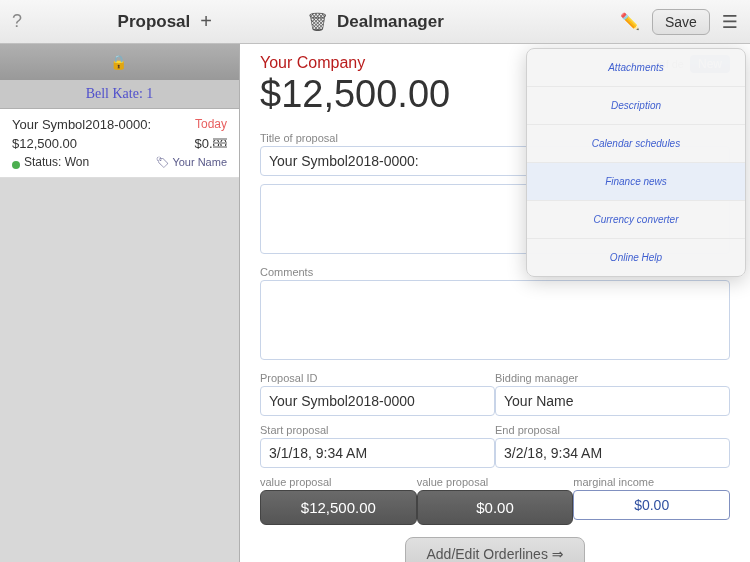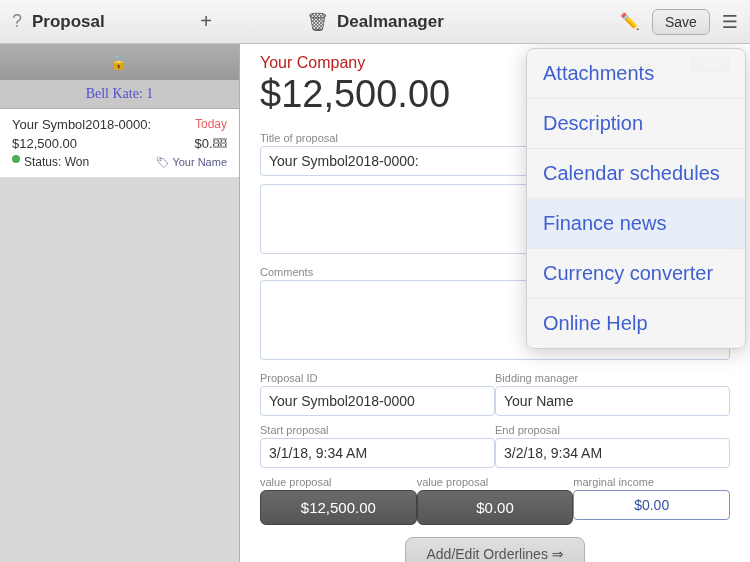--- a/index.html
+++ b/index.html
@@ -6,21 +6,21 @@
     body { font-family: -apple-system, 'Helvetica Neue', Arial, sans-serif; width: 750px; height: 562px; overflow: hidden; background: #f0f0f0; display: flex; flex-direction: column; }
 
     
     .nav-bar {
       display: flex; align-items: center; justify-content: space-between;
       background: linear-gradient(180deg, #f7f7f7 0%, #e8e8e8 100%);
       border-bottom: 1px solid #c0c0c0;
       height: 44px; padding: 0 12px;
     }
     .nav-left { display: flex; align-items: center; gap: 10px; width: 200px; }
-    .nav-center { font-size: 17px; font-weight: 600; color: #333; text-align: left; flex: 1; }
+    .nav-center { font-size: 17px; font-weight: 600; color: #333; text-align: right; flex: 1; }
     .nav-right { display: flex; align-items: center; gap: 12px; justify-content: flex-end; width: 200px; }
     .nav-question { font-size: 18px; color: #888; }
     .nav-add { font-size: 20px; color: #555; }
     .nav-save-btn {
       background: linear-gradient(180deg, #f0f0f0, #e0e0e0);
       border: 1px solid #b0b0b0; border-radius: 6px;
       padding: 4px 12px; font-size: 14px; color: #333; cursor: pointer;
     }
 
     
@@ -44,21 +44,21 @@
     .sidebar-list { flex: 1; overflow-y: auto; }
     .sidebar-item {
       background: white; border-bottom: 1px solid #ddd;
       padding: 8px 12px; position: relative;
     }
     .sidebar-item-date { position: absolute; top: 8px; right: 12px; font-size: 12px; color: #e86060; }
     .sidebar-item-title { font-size: 13px; color: #333; margin-bottom: 4px; }
     .sidebar-item-row { display: flex; align-items: center; justify-content: space-between; margin-top: 2px; }
     .sidebar-item-amount { font-size: 13px; color: #333; }
     .sidebar-item-zero { font-size: 13px; color: #333; }
-    .sidebar-item-status { display: flex; align-items: flex-start; gap: 4px; font-size: 12px; color: #333; }
+    .sidebar-item-status { display: flex; align-items: flex-end; gap: 4px; font-size: 12px; color: #333; }
     .status-dot { width: 8px; height: 8px; border-radius: 50%; background: #4caf50; display: inline-block; }
     .sidebar-item-tag { display: flex; align-items: center; gap: 3px; font-size: 11px; color: #5a5a8a; }
     .tag-icon { font-size: 11px; }
     .sidebar-lines { position: absolute; right: 12px; top: 50%; transform: translateY(-50%); display: flex; flex-direction: column; gap: 2px; }
     .sidebar-line { width: 14px; height: 2px; background: #aaa; }
 
     
     .content-area {
       flex: 1; background: white; overflow-y: auto; position: relative; padding: 0;
     }
@@ -112,23 +112,24 @@
       border: 1px solid #d0d0d0; border-radius: 8px;
       box-shadow: 0 4px 20px rgba(0,0,0,0.2);
       z-index: 100; overflow: hidden;
       margin: 4px 4px 0 0;
     }
     .dropdown-title {
       font-size: 12px; color: #888; text-align: center;
       padding: 10px 12px 6px 12px; border-bottom: 1px solid #ddd;
     }
     .dropdown-item {
-      padding: 13px 16px; font-size: 20px; color: #4060d0;
-      border-bottom: 1px solid #e8e8e8;
+      padding: 13px 16px; font-size: 10px; color: #4060d0;
+      text-align: center; border-bottom: 1px solid #e8e8e8;
       cursor: pointer;
+      font-style: italic;
     }
     .dropdown-item:last-child { border-bottom: none; }
     .dropdown-item.highlighted { background: #e8eef8; }
   </style>
 </head>
 <body>
 
 <div class="nav-bar">
   <div class="nav-left">
     <span class="nav-question">?</span>

